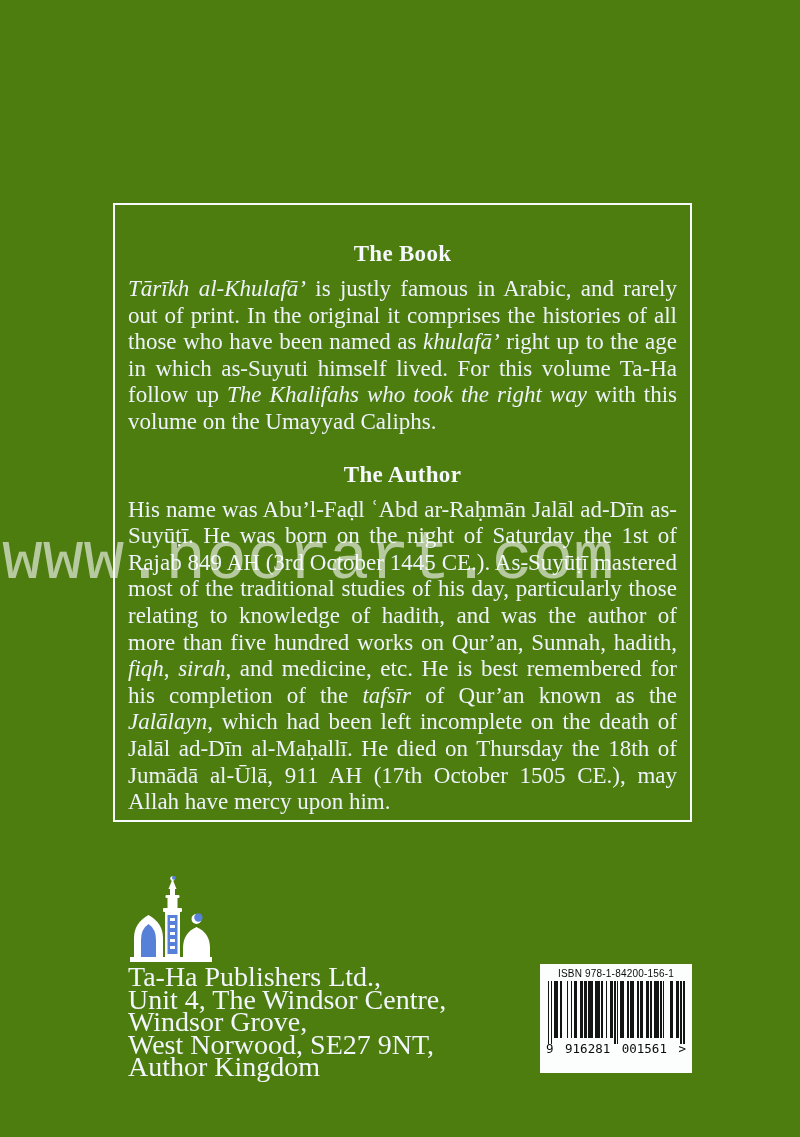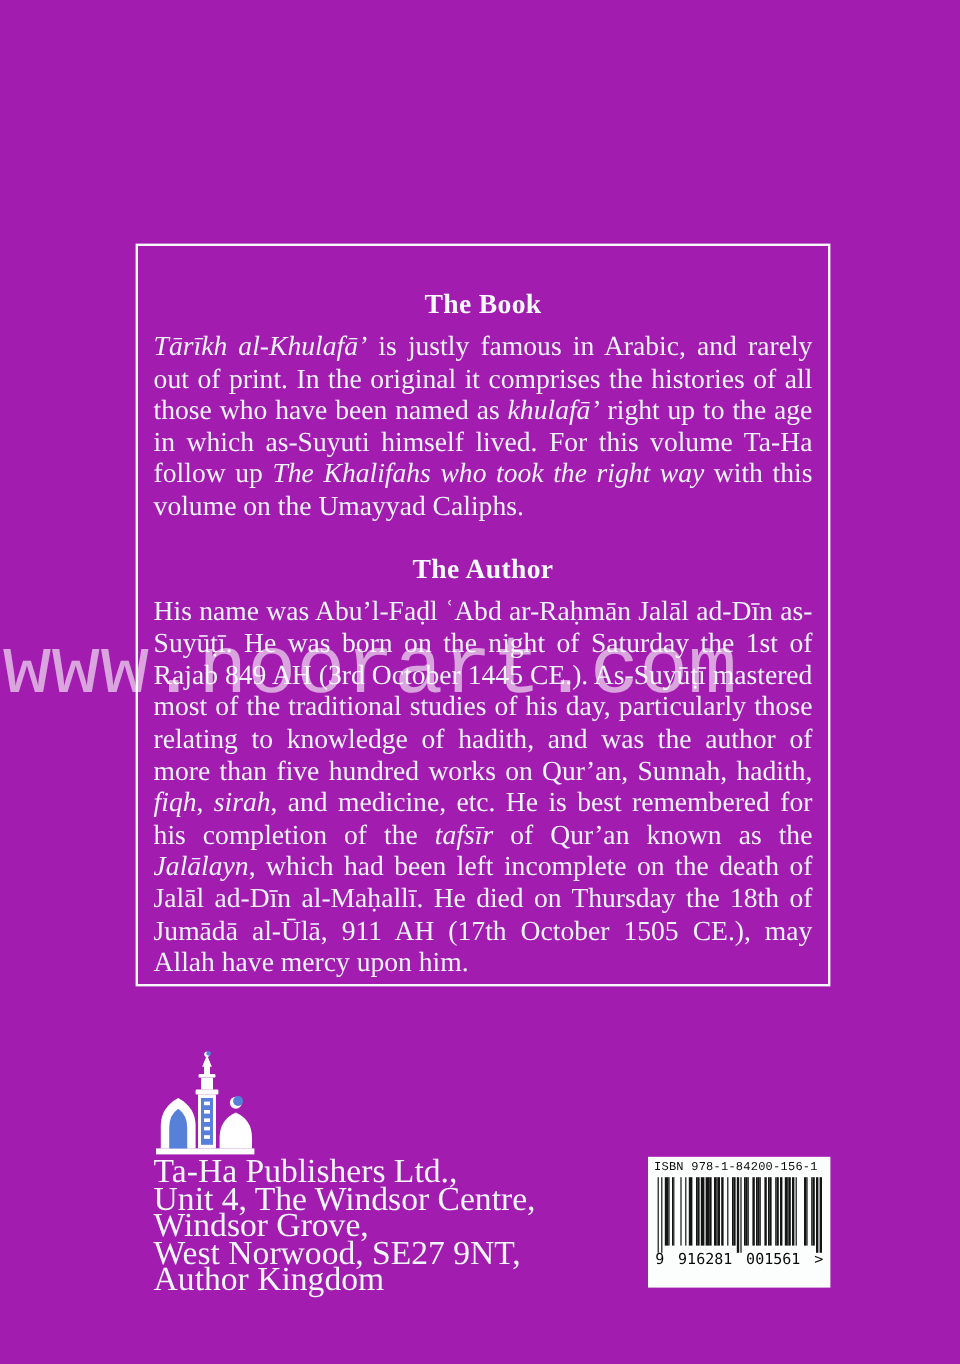--- a/index.html
+++ b/index.html
@@ -86,27 +86,27 @@
     top: 964px;
     width: 152px;
     height: 109px;
     box-sizing: border-box;
     background: #fcfdfd;
     padding: 3px 5px 3px 5px;
     display: flex;
     flex-direction: column;
   }
   .isbn {
-    font-family: Liberation Mono, monospace;
+    font-family: Liberation Sans, sans-serif;
     font-size: 10px;
     letter-spacing: 0.2px;
     color: #0b0b0b;
-    text-align: right;
+    text-align: center;
     white-space: nowrap;
-    margin: 1px 12px 2px 0;
+    margin: 1px 0 2px 0;
   }
   .bars {
     display: flex;
     align-items: flex-start;
     height: 63px;
     margin: 0 3px;
   }
   .bar { flex: 1 0 auto; height: 57px; }
   .bar.on { background: #141414; }
   .bar.on.guard { height: 63px; }
@@ -116,21 +116,21 @@
     font-family: "DejaVu Sans Mono", monospace;
     font-size: 12.5px;
     color: #0b0b0b;
     margin-top: -3px;
     padding: 0 1px;
   }
 </style>
 </head>
 <body>
 
-<div class="cover" style="background: #a21caf;">
+<div class="cover" style="background: #4d7c0f;">
 
   <div class="frame" style="border-color: rgb(247, 250, 253);">
     <h2 class="heading">The Book</h2>
     <p class="para"><span class="it">Tārīkh al-Khulafā’</span><span> is justly famous in Arabic, and rarely out of print. In the original it comprises the histories of all those who have been named as </span><span class="it">khulafā’</span><span> right up to the age in which as-Suyuti himself lived. For this volume Ta-Ha follow up </span><span class="it">The Khalifahs who took the right way</span><span> with this volume on the Umayyad Caliphs.</span></p>
     <h2 class="heading author">The Author</h2>
     <p class="para"><span>His name was Abu’l-Faḍl ʿAbd ar-Raḥmān Jalāl ad-Dīn as-Suyūṭī. He was born on the night of Saturday the 1st of Rajab 849 AH (3rd October 1445 CE.). As-Suyūṭī mastered most of the traditional studies of his day, particularly those relating to knowledge of hadith, and was the author of more than five hundred works on Qur’an, Sunnah, hadith, </span><span class="it">fiqh</span><span>, </span><span class="it">sirah</span><span>, and medicine, etc. He is best remembered for his completion of the </span><span class="it">tafsīr</span><span> of Qur’an known as the </span><span class="it">Jalālayn</span><span>, which had been left incomplete on the death of Jalāl ad-Dīn al-Maḥallī. He died on Thursday the 18th of Jumādā al-Ūlā, 911 AH (17th October 1505 CE.), may Allah have mercy upon him.</span></p>
   </div>
 
   <div class="watermark" style="color: rgba(255, 255, 255, 0.6);">www.noorart.com</div>
 

